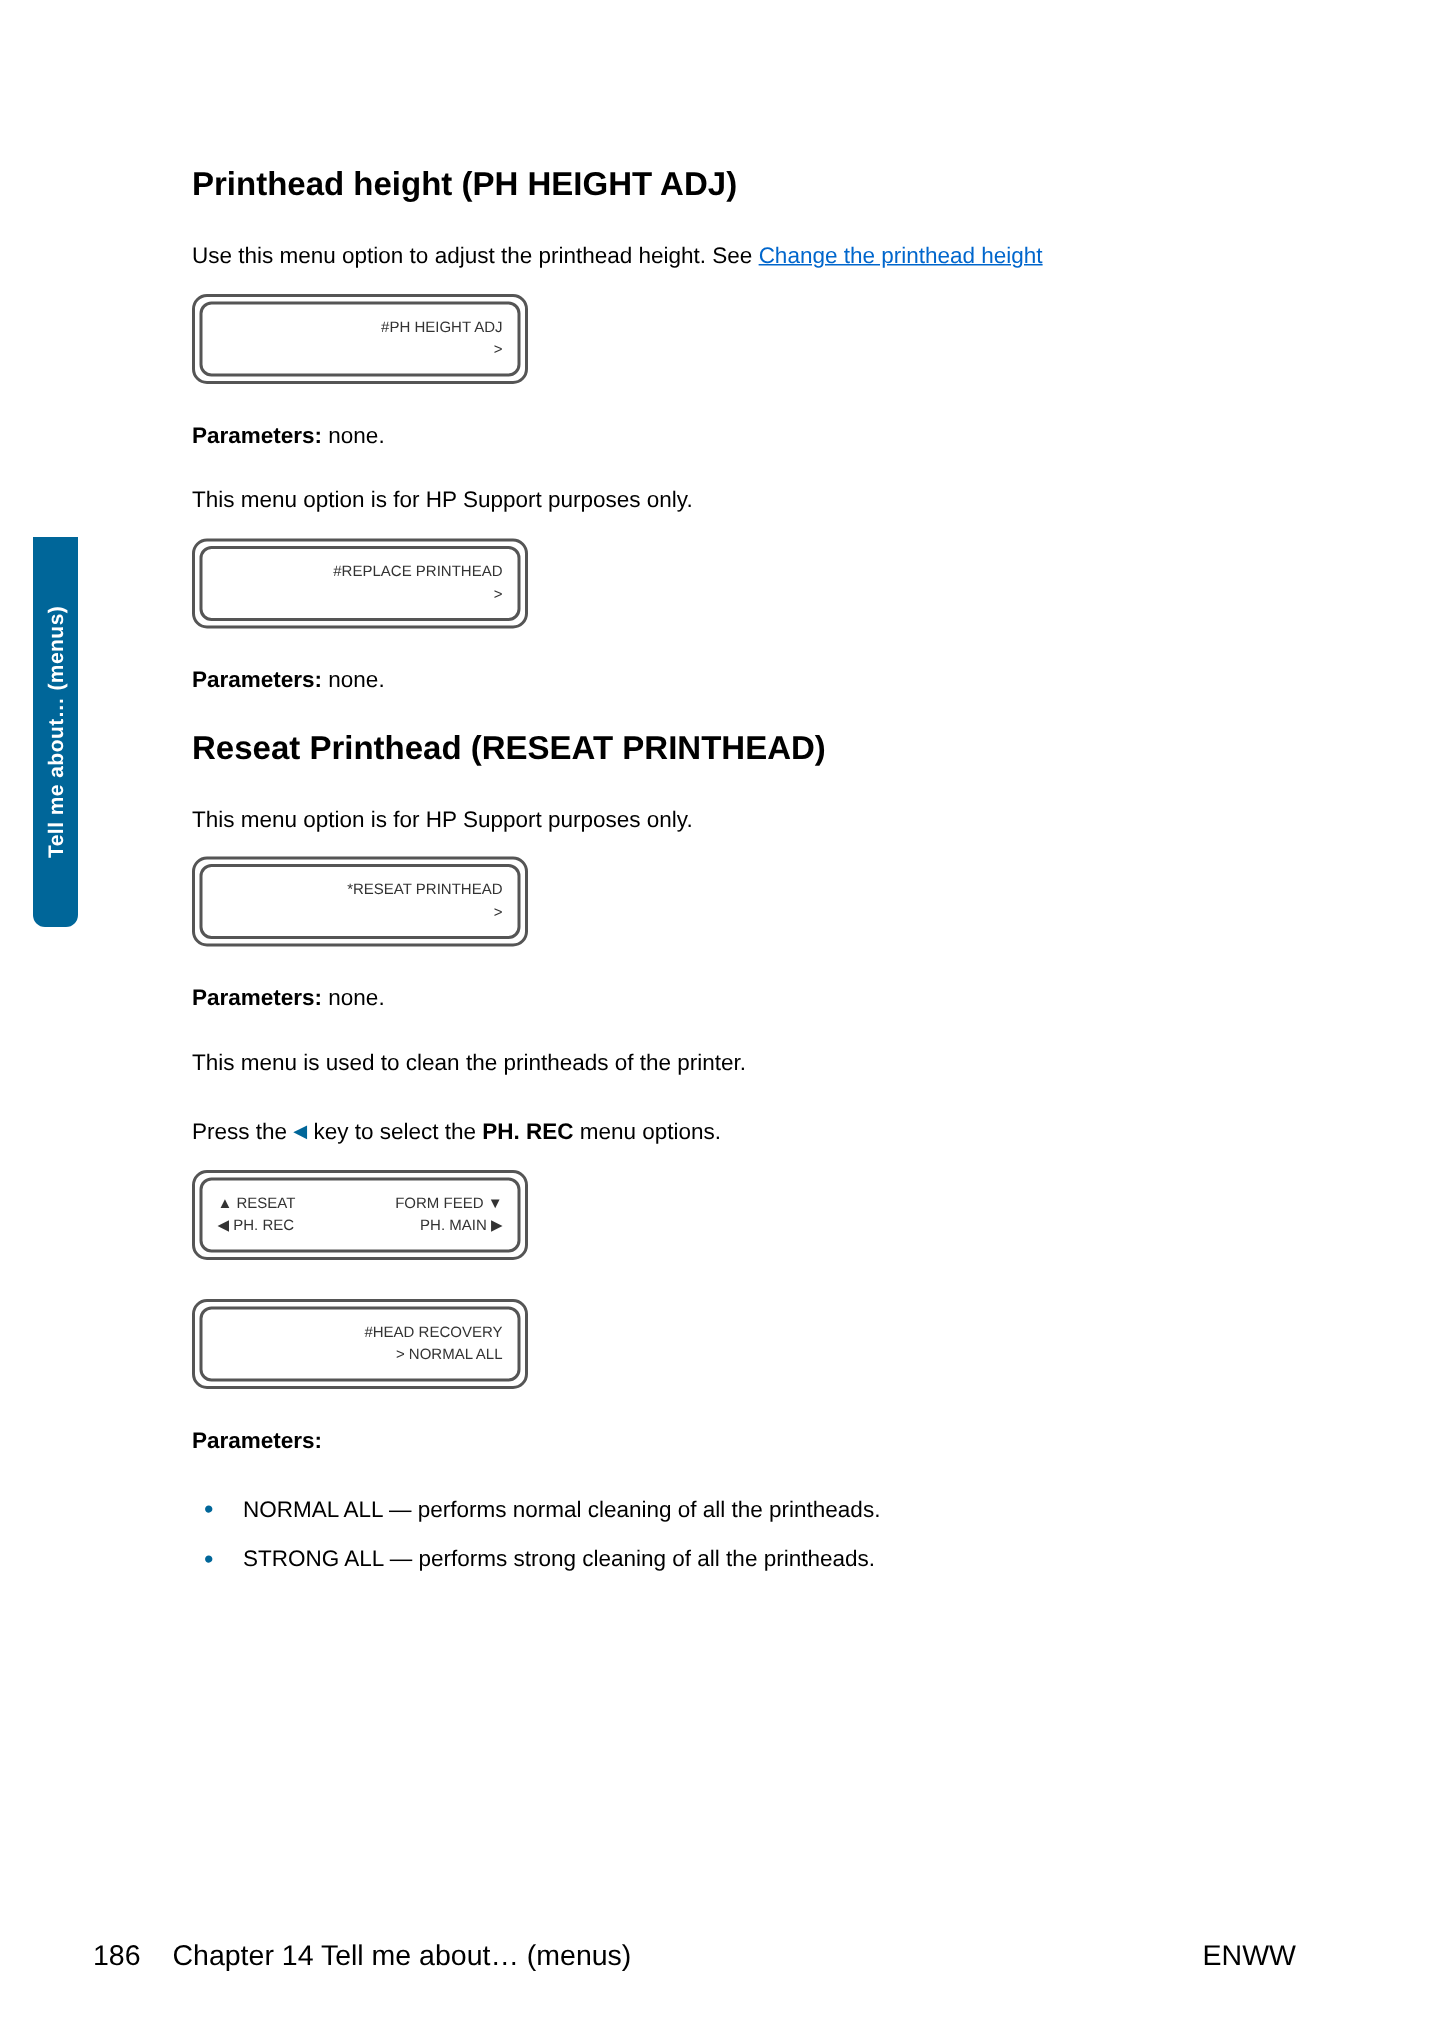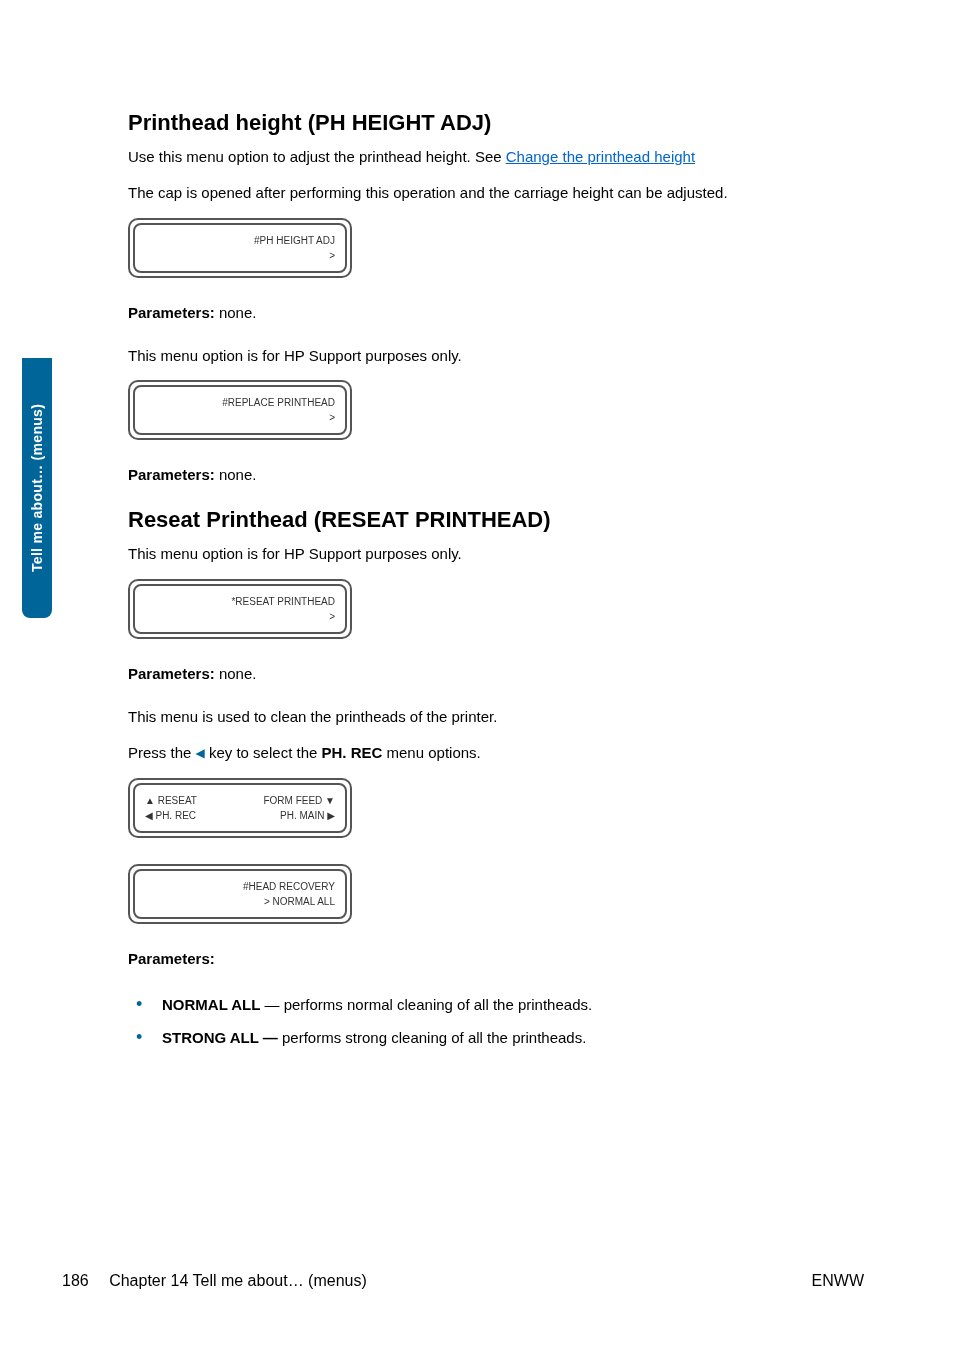--- a/index.html
+++ b/index.html
@@ -19,21 +19,21 @@
     text-orientation: mixed;
     transform: rotate(180deg);
     display: flex;
     align-items: center;
     justify-content: center;
     padding: 14px 0;
     letter-spacing: 0.3px;
   }
   h2.subhead { font-size: 22px; font-weight: bold; margin-bottom: 10px; }
   h1.h1 { font-size: 30px; font-weight: bold; color: #006699; margin: 34px 0 20px -66px; }
-  p.body { font-size: 15px; line-height: 1.45; margin-bottom: 14px; }
+  p.body { font-size: 15px; line-height: 1.45; margin-bottom: 14px; margin-top: 24px; }
   a.link { color: #0066cc; text-decoration: underline; }
   .lcd-wrap { margin: 10px 0 26px 0; }
   .lcd-outer {
     width: 224px; border: 2px solid #555; border-radius: 10px; padding: 3px;
     background: #fff;
   }
   .lcd-inner {
     border: 2px solid #555; border-radius: 8px; padding: 8px 10px;
     background: #fff;
     font-family: Arial, sans-serif;
@@ -43,44 +43,43 @@
   }
   .lcd-row { display: flex; justify-content: space-between; }
   .params { font-size: 15px; margin-bottom: 24px; }
   .params .label { font-weight: bold; }
   ul.bullets { list-style: none; padding-left: 24px; margin-top: 4px; }
   ul.bullets li { position: relative; font-size: 15px; line-height: 1.8; margin-bottom: 6px; padding-left: 10px; }
   ul.bullets li::before {
     content: "•"; position: absolute; left: -16px; top: 0;
     color: #006699; font-size: 18px; line-height: 1.5;
   }
-  ul.bullets li .b { font-weight: bold; }
+  ul.bullets li .b { font-weight: normal; }
   .tri { display: inline-block; font-size: 12px; color: #006699; vertical-align: middle; }
   .footer {
-    position: absolute; left: 0; bottom: 62px; width: 100%;
+    position: absolute; left: 0; bottom: 36px; width: 100%;
     padding: 0 90px 0 62px;
     display: flex; justify-content: space-between; align-items: baseline;
-    font-size: 16px;
+    font-size: 19px;
   }
   .footer .left span.page-no { margin-right: 16px; }
 </style>
 </head>
 <body>
 
 <div class="page">
 
   <div class="side-tab">
     <span>Tell me about… (menus)</span>
   </div>
 
   <h2 class="subhead">Printhead height (PH HEIGHT ADJ)</h2>
   <p class="body">
     <span>Use this menu option to adjust the printhead height. See </span><a href="#" class="link">Change the printhead height</a>
   </p>
-  <p class="body">The cap is opened after performing this operation and the carriage height can be adjusted.</p>
   <div class="lcd-wrap">
     <div class="lcd-outer">
         <div class="lcd-inner">
       <div>#PH HEIGHT ADJ</div>
       <div>&gt;</div>
     </div>
       </div>
   </div>
   <p class="params">
     <span class="label">Parameters:</span><span> none.</span>

